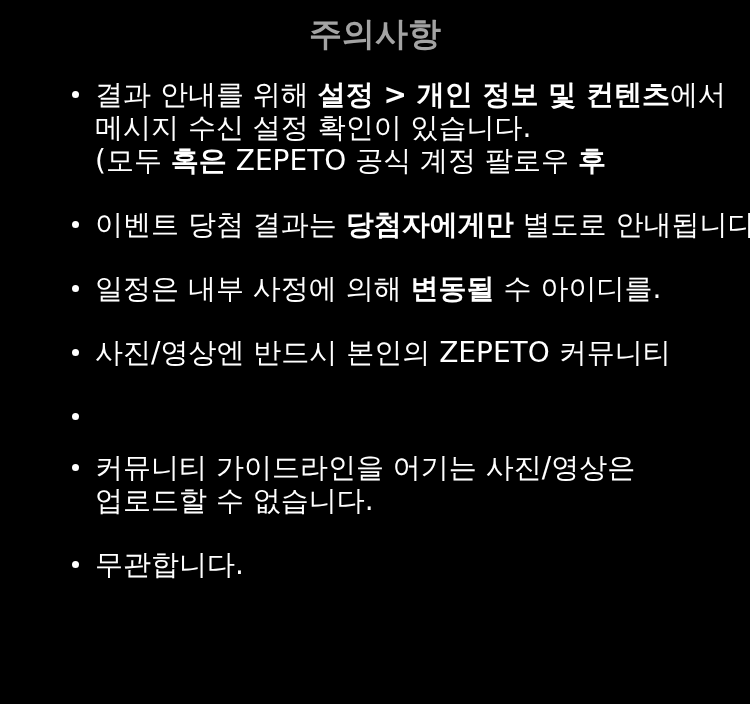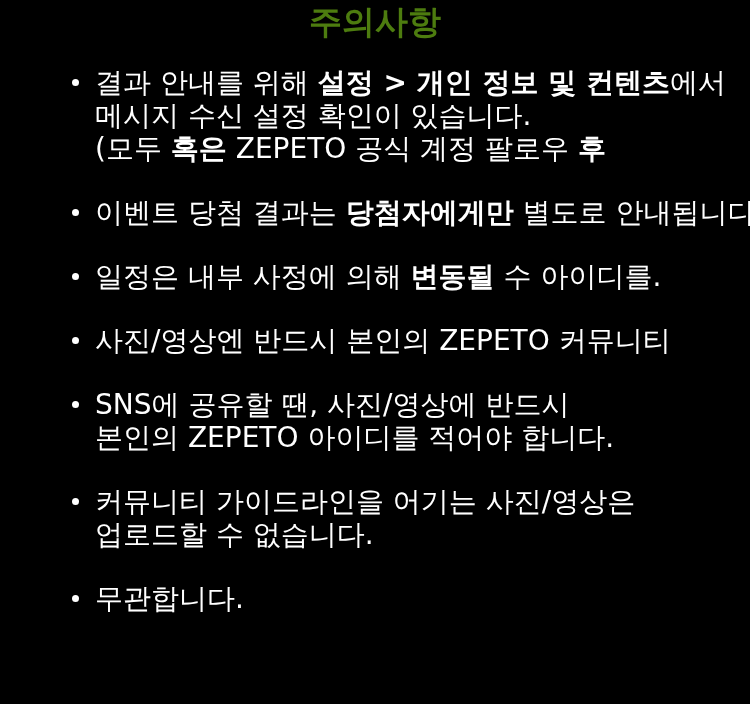--- a/index.html
+++ b/index.html
@@ -10,27 +10,27 @@
   .page {
     position: relative;
     width: 750px;
     height: 704px;
     background: #000000;
     color: #ffffff;
     overflow: hidden;
     font-family: "DejaVu Sans", "Liberation Sans", sans-serif;
   }
   .title {
-    margin: 2px 0 0 0;
+    margin: 14px 0 0 0;
     text-align: center;
     font-size: 33px;
     line-height: 40px;
     font-weight: 800;
     letter-spacing: 0px;
-    color: #4d7c0f;
+    color: #a3a3a3;
   }
   .notice-list {
     list-style: none;
     margin: 0;
     padding: 24px 20px 0 72px;
   }
   .notice-item {
     display: flex;
     align-items: flex-start;
   }
@@ -85,24 +85,20 @@
         </div>
       </li>
       <li class="notice-item">
         <span class="bullet"></span>
         <div class="notice-text">
           <div class="line"><span class="seg-regular">사진/영상엔 반드시 본인의 ZEPETO 커뮤니티</span></div>
         </div>
       </li>
       <li class="notice-item">
         <span class="bullet"></span>
-        <div class="notice-text">
-          <div class="line"><span class="seg-regular">SNS에 공유할 땐, 사진/영상에 반드시</span></div>
-          <div class="line"><span class="seg-regular">본인의 ZEPETO 아이디를 적어야 합니다.</span></div>
-        </div>
       </li>
       <li class="notice-item">
         <span class="bullet"></span>
         <div class="notice-text">
           <div class="line"><span class="seg-regular">커뮤니티 가이드라인을 어기는 사진/영상은</span></div>
           <div class="line"><span class="seg-regular">업로드할 수 없습니다.</span></div>
         </div>
       </li>
       <li class="notice-item">
         <span class="bullet"></span>

